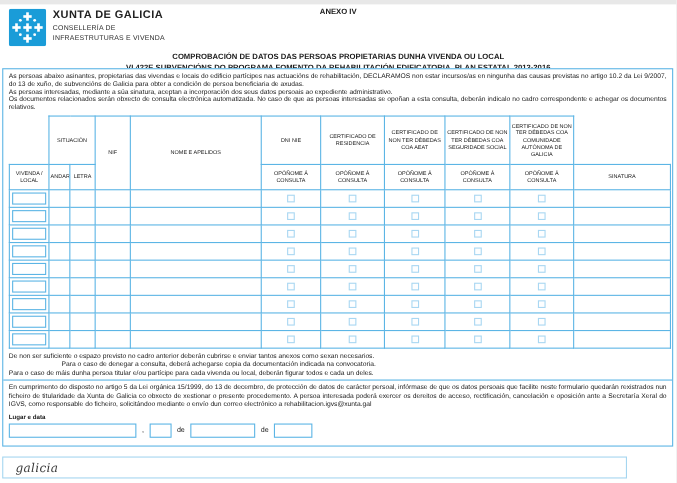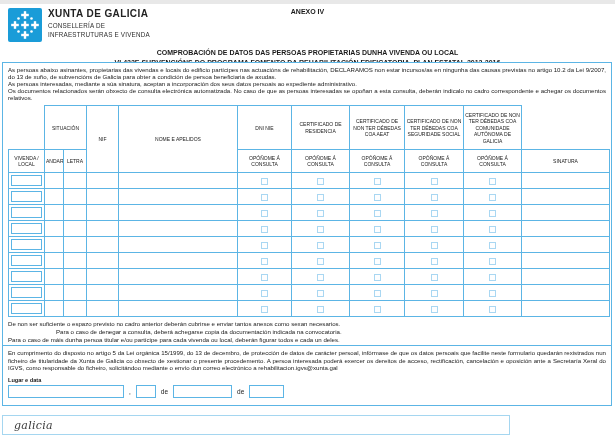--- a/index.html
+++ b/index.html
@@ -32,21 +32,21 @@
   .notes { padding:3px 5px 2px 5px; font-size:6.1px; line-height:7.6px; }
   .note-indent { padding-left:48px; }
   .privacy { border-top:1px solid #5cb5e5; padding:3px 5px 2px 5px; font-size:6.1px; line-height:7.6px; text-align:justify; }
   .lugar { padding:3px 5px 0 5px; }
   .lugar-label { font-size:5.6px; font-weight:bold; }
   .lugar-row { display:flex; align-items:center; gap:5px; margin-top:2px; }
   .box-input { border:1px solid #5cb5e5; height:13px; font-size:6.5px; padding:0 2px; font-family:"Liberation Sans",sans-serif; background:#fff; }
   .w-place { width:116px; } .w-day { width:20px; } .w-month { width:59px; } .w-year { width:35px; }
   .sep { font-size:6.5px; }
   
-  .brand-box { position:absolute; left:2px; top:411px; width:508px; height:20px; border:1px solid #a5d6f0; display:flex; align-items:center; padding-left:11px; }
+  .brand-box { position:absolute; left:2px; top:411px; width:568px; height:20px; border:1px solid #a5d6f0; display:flex; align-items:center; padding-left:11px; }
   .galicia { font-family:"DejaVu Serif", serif; font-style:italic; font-size:11px; color:#3a3a3a; letter-spacing:.3px; }
 </style>
 </head>
 <body>
 
 <div class="page">
 
   <div class="logo-block">
     <div class="logo-square">
       <svg viewBox="0 0 34 34" width="34" height="34">

